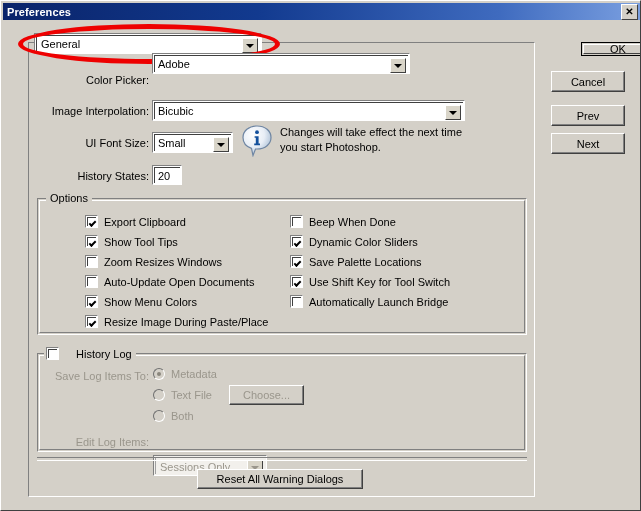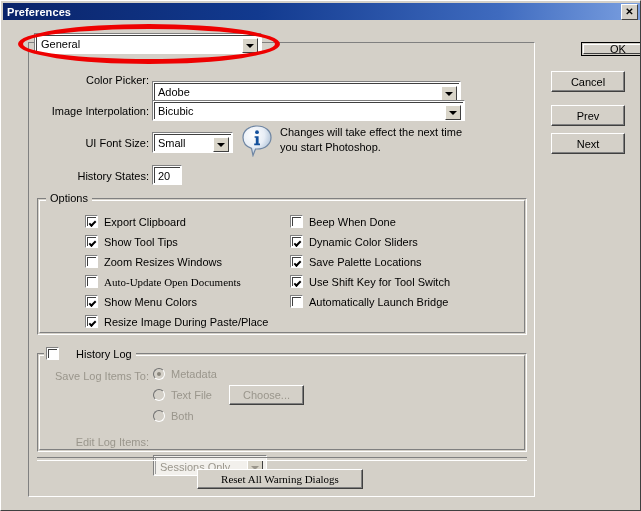--- a/index.html
+++ b/index.html
@@ -405,21 +405,21 @@
       <span class="combo-value">General</span>
       <div class="combo-arrow">
           <i></i>
         </div>
     </div>
   </div>
 
   <div id="red-oval"></div>
 
   <span class="field-label" style="left:30px; top:73px; width:118px;">Color Picker:</span>
-  <div class="textfield" style="left:151px; top:80px; width:309px; height:21px;">
+  <div class="textfield" style="left:151px; top:52px; width:258px; height:21px;">
     <div class="inner">
       <span class="val">Adobe</span>
       <div class="combo-arrow">
           <i></i>
         </div>
     </div>
   </div>
 
   <span class="field-label" style="left:20px; top:104px; width:128px;">Image Interpolation:</span>
   <div class="textfield" style="left:151px; top:99px; width:313px; height:21px;">
@@ -474,21 +474,21 @@
     <span class="cbox-label">Export Clipboard</span>
   </div>
   <div class="checkbox-row" style="left:84px; top:234px;">
     <span class="cbox checked"></span>
     <span class="cbox-label">Show Tool Tips</span>
   </div>
   <div class="checkbox-row" style="left:84px; top:254px;">
     <span class="cbox"></span>
     <span class="cbox-label">Zoom Resizes Windows</span>
   </div>
-  <div class="checkbox-row" style="left:84px; top:274px;font-family:Liberation Serif, serif;">
+  <div class="checkbox-row" style="left:84px; top:274px;">
     <span class="cbox"></span>
     <span class="cbox-label">Auto-Update Open Documents</span>
   </div>
   <div class="checkbox-row" style="left:84px; top:294px;">
     <span class="cbox checked"></span>
     <span class="cbox-label">Show Menu Colors</span>
   </div>
   <div class="checkbox-row" style="left:84px; top:314px;">
     <span class="cbox checked"></span>
     <span class="cbox-label">Resize Image During Paste/Place</span>
@@ -546,21 +546,21 @@
   <div class="combo-disabled" style="left:152px; top:430px; width:114px; height:21px;">
     <div class="inner2">
       <span class="val">Sessions Only</span>
       <div class="combo-arrow">
           <i></i>
         </div>
     </div>
   </div>
 
   <div id="reset-sep"></div>
-  <div class="btn" style="left:196px; top:468px; width:166px; height:20px;font-family:Liberation Serif, serif;">
+  <div class="btn" style="left:196px; top:468px; width:166px; height:20px;">
     <span class="btn-text">Reset All Warning Dialogs</span>
   </div>
 
   <div class="btn default" style="left:580px; top:41px; width:74px; height:14px;justify-content:center;">
     <span class="btn-face"></span>
     <span class="btn-text">OK</span>
   </div>
   <div class="btn" style="left:550px; top:70px; width:74px; height:21px;">
     <span class="btn-text">Cancel</span>
   </div>

